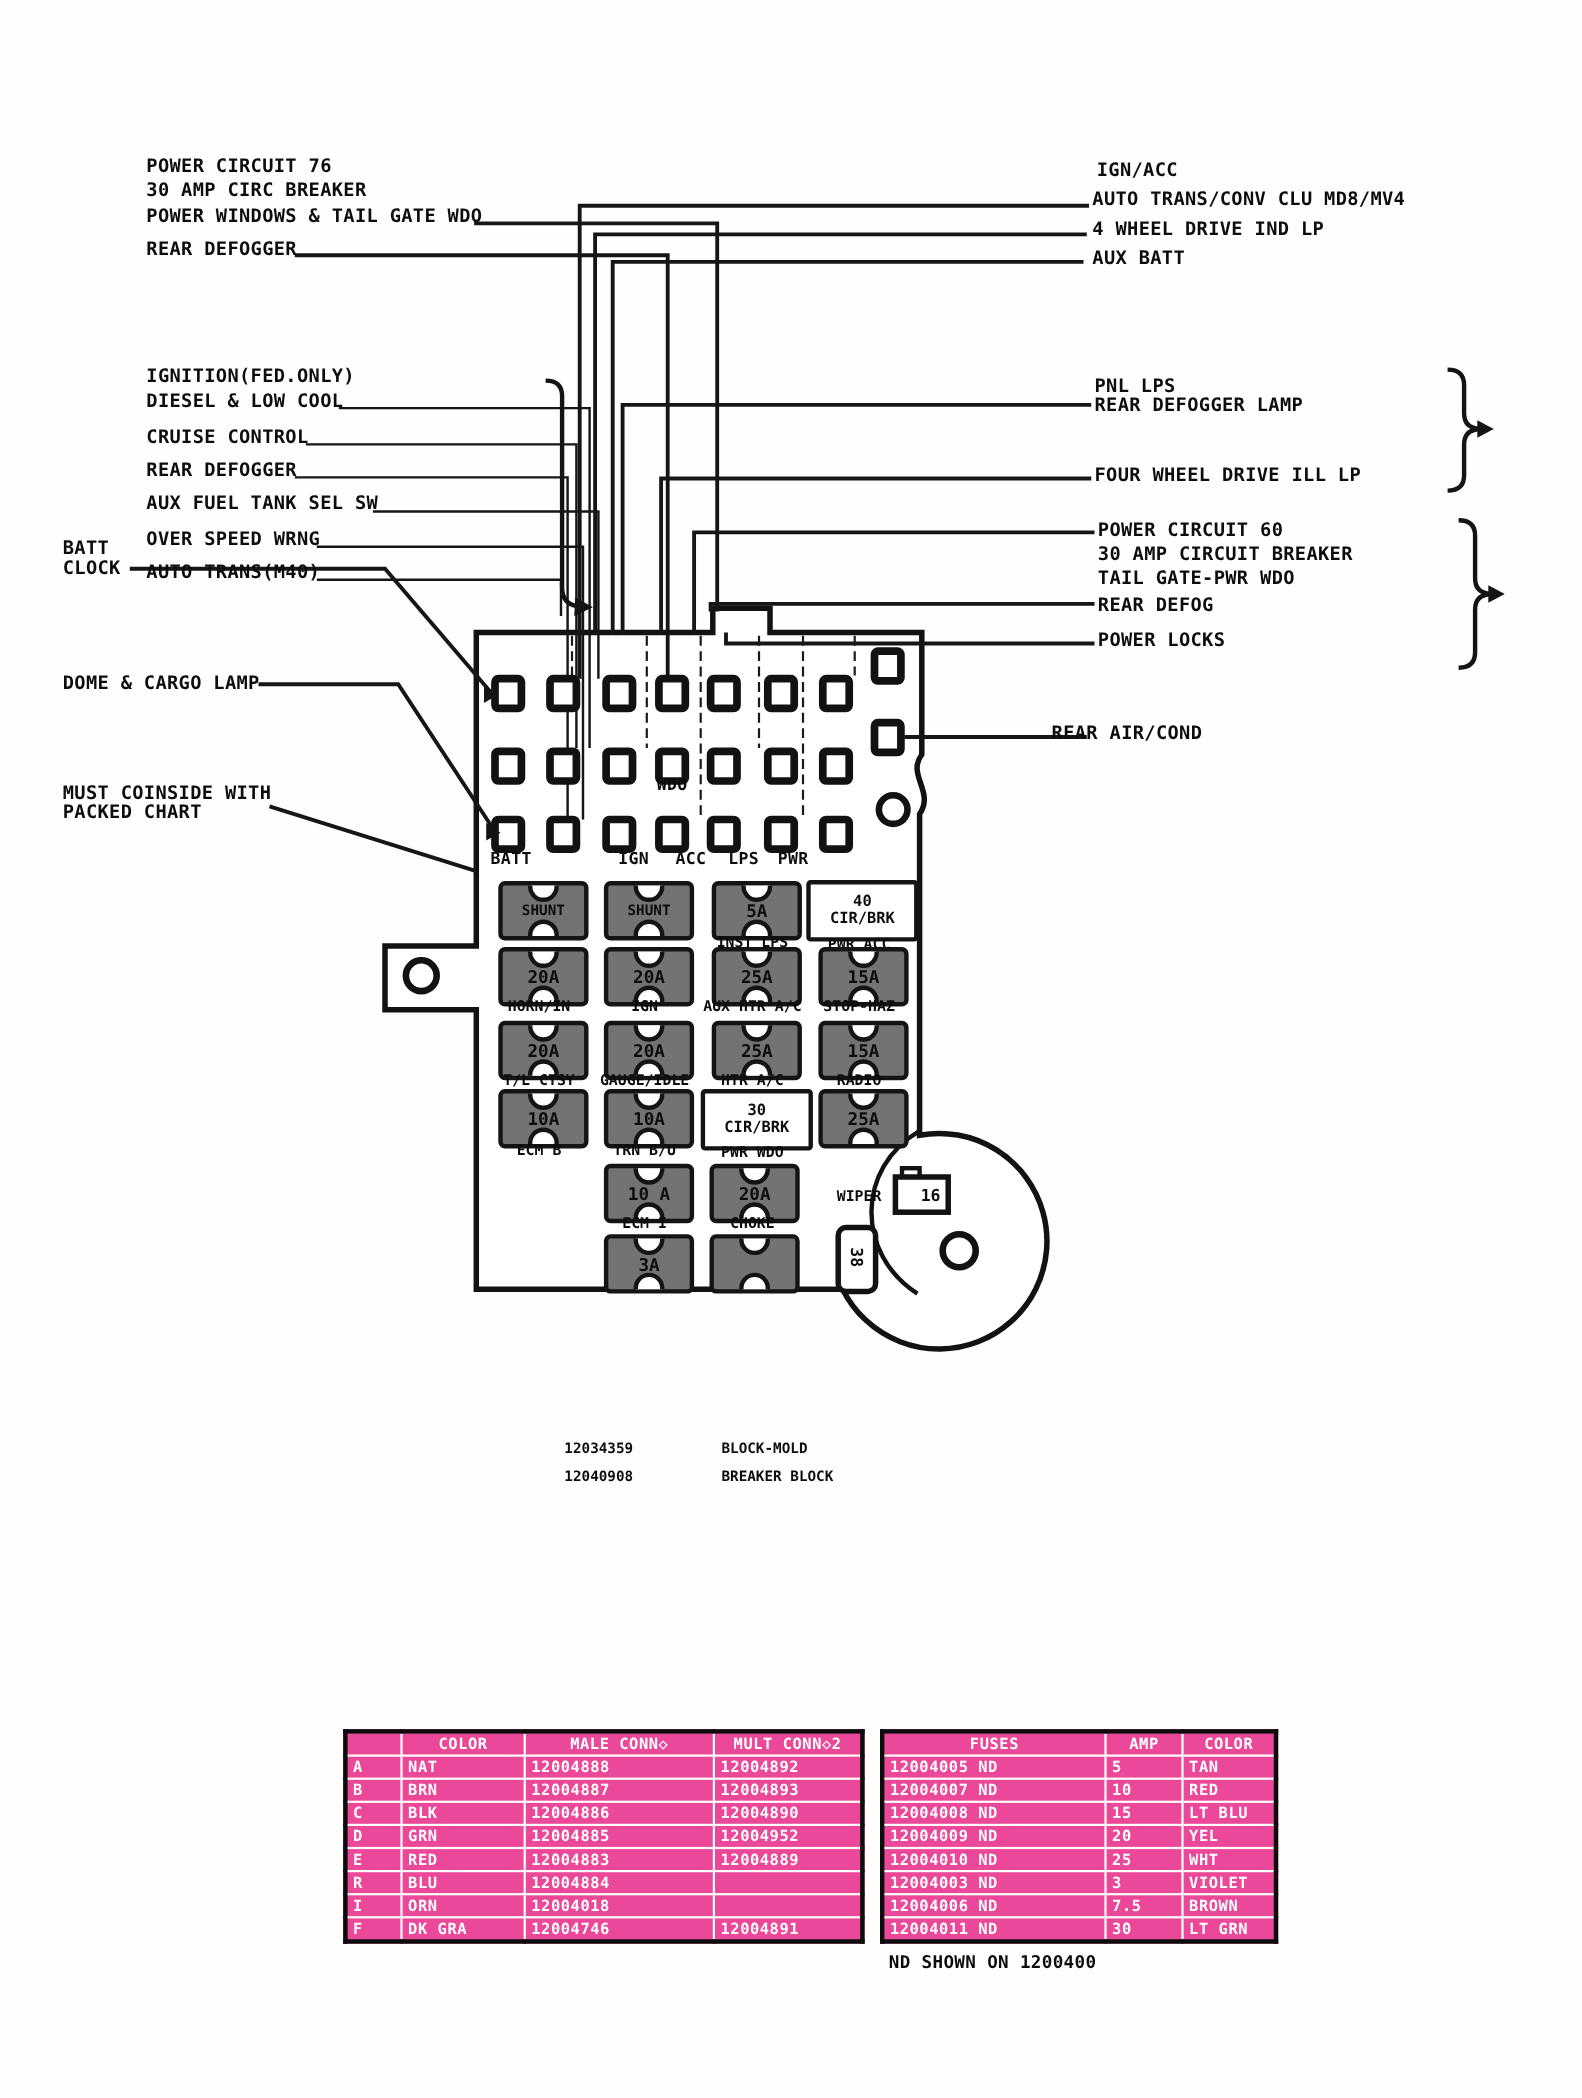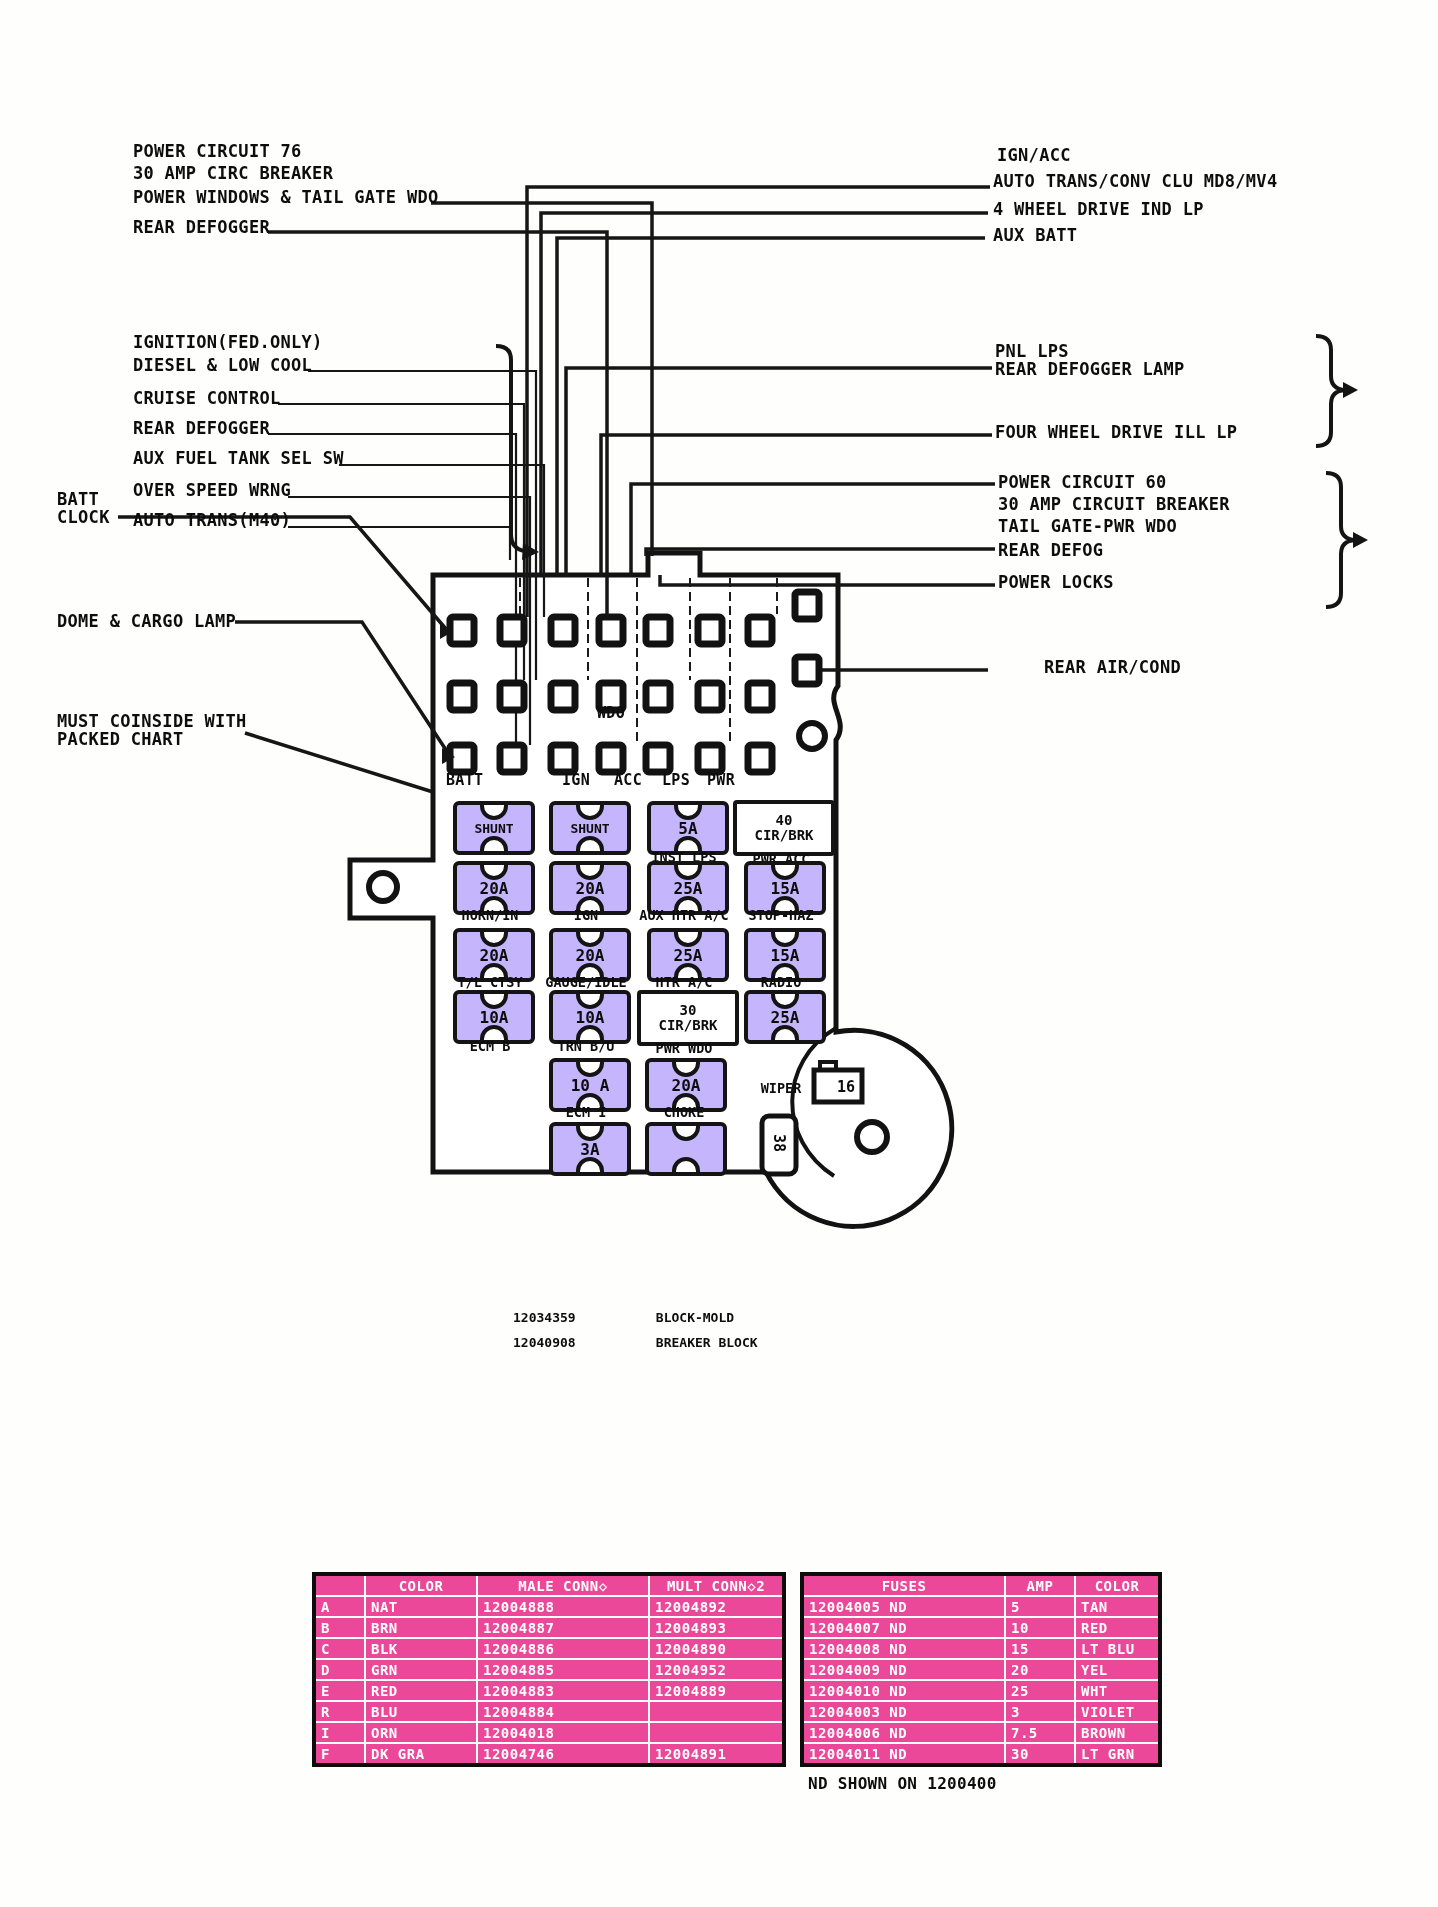--- a/index.html
+++ b/index.html
@@ -1,21 +1,21 @@
 <!DOCTYPE html>
 <html><head>
 <meta charset="utf-8">
 <style>
   html,body{margin:0;padding:0;background:#e9e9e5;}
   .page{position:relative;width:1438px;height:1907px;background:#fefefc;margin:0 auto;
         font-family:"DejaVu Sans Mono",monospace;color:#0d0d0d;overflow:hidden;}
   .art{position:absolute;left:0;top:0;}
   .lbl{position:absolute;font-weight:bold;font-size:17px;line-height:1.15;letter-spacing:.3px;white-space:nowrap;}
   .lbl-sm{font-size:15px;}
-  .fuse{position:absolute;width:74px;height:46px;border:4px solid #141414;border-radius:6px;background:#c4b5fd;
+  .fuse{position:absolute;width:74px;height:46px;border:4px solid #141414;border-radius:6px;background:#737373;
         overflow:hidden;display:flex;align-items:center;justify-content:center;
         font-weight:bold;font-size:16px;}
   .fuse.wide-text{font-size:13px;}
   .fuse::before,.fuse::after{content:"";position:absolute;left:50%;width:20px;height:20px;margin-left:-14px;
         background:#fff;border:4px solid #141414;border-radius:50%;}
   .fuse::before{top:-13px;}
   .fuse::after{bottom:-13px;}
   .breaker{position:absolute;border:4px solid #141414;border-radius:4px;background:#fff;
         display:flex;flex-direction:column;align-items:center;justify-content:center;
         font-weight:bold;font-size:14px;line-height:1.1;}
@@ -149,21 +149,21 @@
   <div class="lbl" style="left:995px;top:423px">FOUR WHEEL DRIVE ILL LP</div>
 
   <div class="lbl" style="left:998px;top:473px">POWER CIRCUIT 60</div>
   <div class="lbl" style="left:998px;top:495px">30 AMP CIRCUIT BREAKER</div>
   <div class="lbl" style="left:998px;top:517px">TAIL GATE-PWR WDO</div>
   <div class="lbl" style="left:998px;top:541px">REAR DEFOG</div>
   <div class="lbl" style="left:998px;top:573px">POWER LOCKS</div>
 
   <div class="lbl" style="left:57px;top:490px">BATT</div>
   <div class="lbl" style="left:57px;top:508px">CLOCK</div>
-  <div class="lbl" style="left:1044px;top:658px">REAR AIR/COND</div>
+  <div class="lbl" style="left:956px;top:658px">REAR AIR/COND</div>
   <div class="lbl" style="left:57px;top:612px">DOME &amp; CARGO LAMP</div>
   <div class="lbl" style="left:57px;top:712px">MUST COINSIDE WITH</div>
   <div class="lbl" style="left:57px;top:730px">PACKED CHART</div>
 
   <div class="lbl lbl-sm" style="left:597px;top:705px">WDO</div>
   <div class="lbl lbl-sm" style="left:446px;top:772px">BATT</div>
   <div class="lbl lbl-sm" style="left:562px;top:772px">IGN</div>
   <div class="lbl lbl-sm" style="left:614px;top:772px">ACC</div>
   <div class="lbl lbl-sm" style="left:662px;top:772px">LPS</div>
   <div class="lbl lbl-sm" style="left:707px;top:772px">PWR</div>

